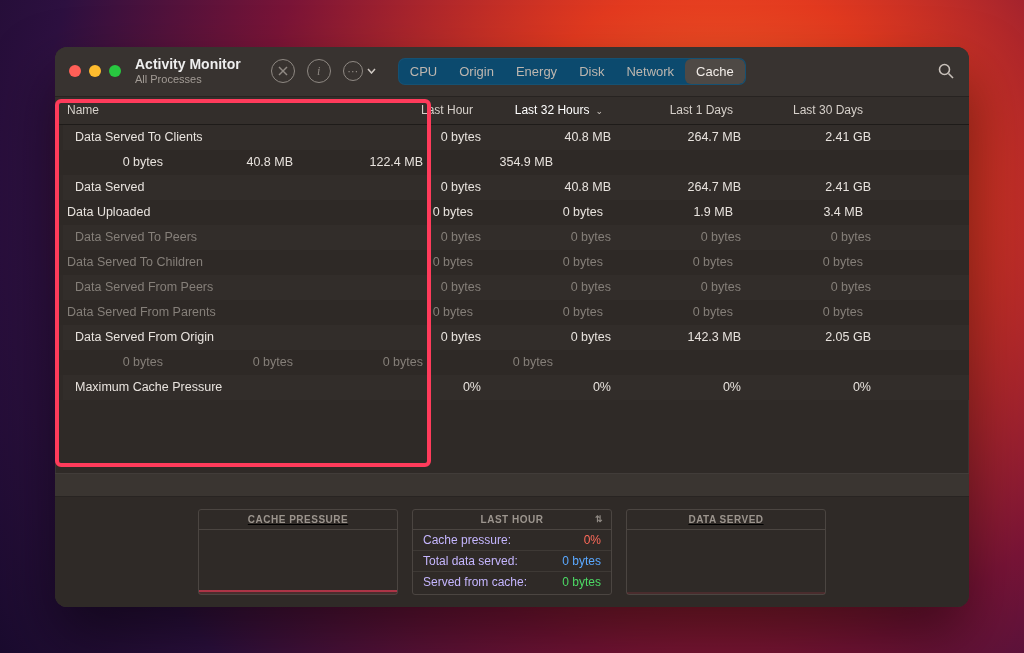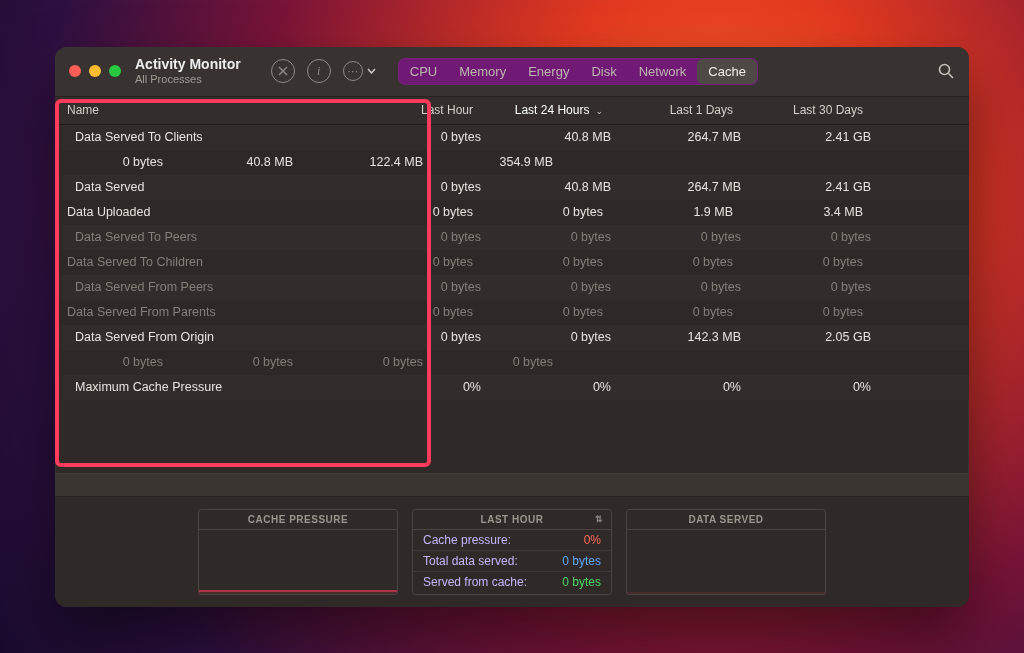--- a/index.html
+++ b/index.html
@@ -24,21 +24,21 @@
   .dot.red { background:#ff5f57; } .dot.yellow{background:#febc2e;} .dot.green{background:#28c840;}
   .titleblock { display:flex; flex-direction:column; line-height:1.1; margin-right: 30px;}
   .titleblock .title { font-weight:600; font-size:14px; color:#eee; }
   .titleblock .sub { font-size:11px; color:#a39c96; }
   .tb-icon {
     width:24px; height:24px; border-radius:50%; display:flex; align-items:center; justify-content:center;
     color:#8f8983; margin-right:12px; border:1.5px solid #8f8983; font-size:12px;
   }
   .tb-icon.nob { border:none; width:auto; }
   .seg {
-    display:flex; background:#701a75; border-radius:7px; overflow:hidden; margin-left:10px;
+    display:flex; background:#0c4a6e; border-radius:7px; overflow:hidden; margin-left:10px;
     border:1px solid rgba(255,255,255,0.04);
   }
   .seg .tab {
     padding: 5px 11px; font-size:13px; color:#bdb6af; cursor:default;
   }
   .seg .tab.active { background:#4e4945; color:#f2ede8; border-radius:6px; }
   .spacer { flex:1; }
   .search-icon { color:#c8c1ba; }
   
   .thead {
@@ -68,21 +68,21 @@
   }
   
   .footstrip { height:24px; background:#3a3531; border-top:1px solid rgba(255,255,255,0.04); border-bottom:1px solid rgba(0,0,0,0.3);}
   
   .panels {
     height:110px; background:#2f2a27; display:flex; gap:14px; justify-content:center; padding:12px 20px 16px;
   }
   .panel {
     border:1px solid #4b4541; border-radius:3px; height:86px; display:flex; flex-direction:column;
   }
-  .panel.small { width:200px; }
+  .panel.small { width:200px;text-decoration:underline; }
   .panel.mid { width:200px; }
   .panel .phead {
     height:20px; font-size:10px; letter-spacing:0.5px; color:#9c958e; font-weight:600;
     text-align:center; display:flex; align-items:center; justify-content:center;
     border-bottom:1px solid #4b4541; position:relative;
   }
   .panel .phead .sort-ind { position:absolute; right:8px; color:#8f8983; font-size:9px;}
   .panel .pbody { flex:1; border-top:none; }
   .panel.small .pbody { border-bottom:2px solid #ff3b5b22; }
   .panel.small.left .pbody { position:relative; }
@@ -122,41 +122,41 @@
     </div>
     <div class="tb-icon nob" style="display:flex;align-items:center;gap:4px;">
       <span style="width:20px;height:20px;border:1.5px solid #8f8983;border-radius:50%;display:flex;align-items:center;justify-content:center;font-size:11px;color:#8f8983;">⋯</span>
       <svg width="9" height="6" viewBox="0 0 9 6">
           <path d="M1 1 L4.5 5 L8 1" fill="none" stroke="#cfc9c3" stroke-width="1.5"></path>
         </svg>
     </div>
 
     <div class="seg" id="seg">
         <div class="tab">CPU</div>
-        <div class="tab">Memory</div>
+        <div class="tab">Origin</div>
         <div class="tab">Energy</div>
         <div class="tab">Disk</div>
         <div class="tab">Network</div>
         <div class="tab active">Cache</div>
       </div>
 
     <div class="spacer"></div>
     <div class="search-icon">
       <svg width="18" height="18" viewBox="0 0 18 18">
           <circle cx="7.5" cy="7.5" r="5" fill="none" stroke="currentColor" stroke-width="1.6"></circle>
           <line x1="11.5" y1="11.5" x2="16" y2="16" stroke="currentColor" stroke-width="1.6"></line>
         </svg>
     </div>
   </div>
 
   <div class="thead">
     <div class="col-name">Name</div>
     <div class="col">Last Hour</div>
     <div class="col sort">
-      <span>Last 24 Hours</span><span class="chev">⌄</span>
+      <span>Last 32 Hours</span><span class="chev">⌄</span>
     </div>
     <div class="col">Last 1 Days</div>
     <div class="col">Last 30 Days</div>
   </div>
 
   <div class="rows" id="rows">
       <div class="row even">
         <div class="cell-name">Data Served To Clients</div>
         <div class="cell">0 bytes</div>
         <div class="cell">40.8 MB</div>

